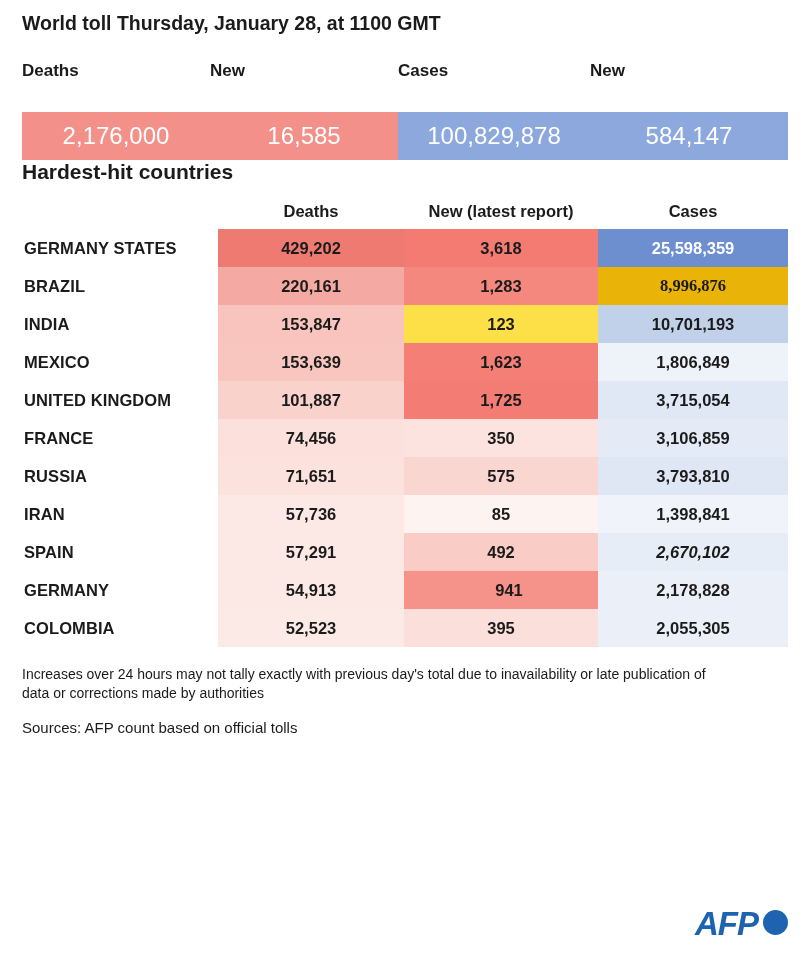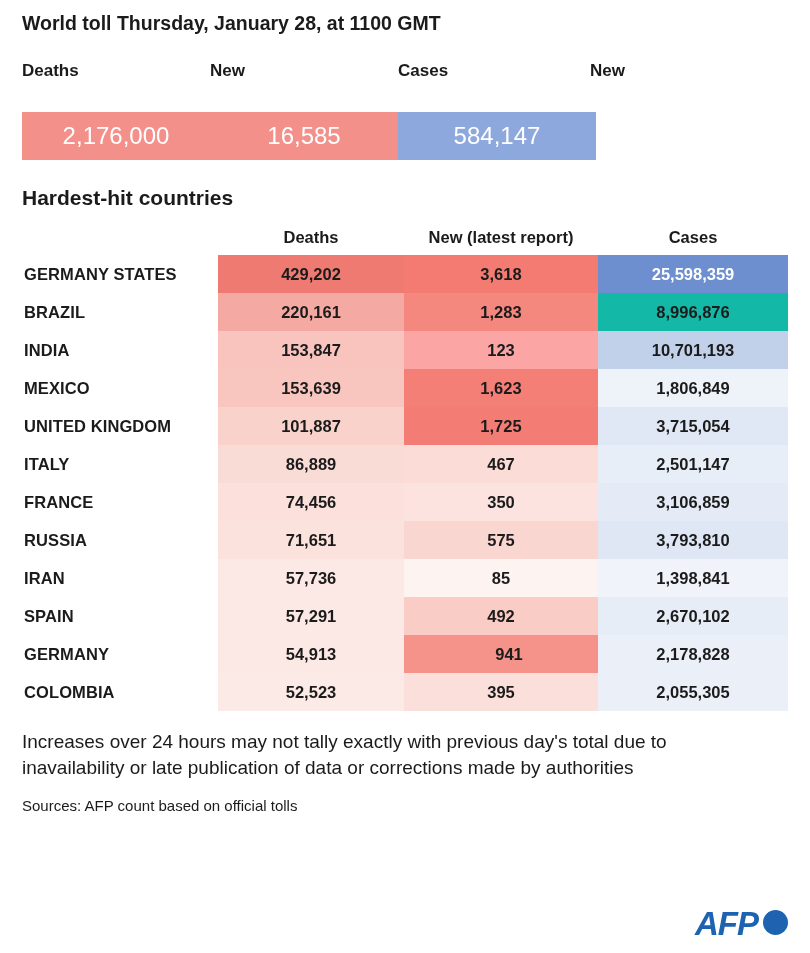--- a/index.html
+++ b/index.html
@@ -74,21 +74,20 @@
     text-align: center;
     font-size: 16.5px;
     margin-top: 12px;
     width: 766px;
   }
 
   
   .section-title {
     font-size: 21px;
     font-weight: bold;
-    margin-top: 26px;
   }
 
   table.countries {
     border-collapse: collapse;
     margin-top: 18px;
     width: 766px;
     table-layout: fixed;
   }
   table.countries th {
     font-size: 16.5px;
@@ -112,21 +111,21 @@
     padding-left: 2px;
     letter-spacing: 0.1px;
   }
   col.c-name { width: 196px; }
   col.c-deaths { width: 186px; }
   col.c-new { width: 194px; }
   col.c-cases { width: 190px; }
 
   
   .footnote {
-    font-size: 19px;
+    font-size: 14px;
     line-height: 1.35;
     margin-top: 18px;
     width: 700px;
   }
   .sources {
     font-size: 15px;
     margin-top: 16px;
   }
 
   .afp {
@@ -163,20 +162,21 @@
   <div class="toll">
     <div class="toll-head">
       <div class="w1">Deaths</div>
       <div class="w2">New</div>
       <div class="w3">Cases</div>
       <div class="w4">New</div>
     </div>
     <div class="toll-row">
       <div class="toll-cell w1" id="tollcell0" style="background: rgb(244, 144, 138);">2,176,000</div>
       <div class="toll-cell w2" id="tollcell1" style="background: rgb(244, 144, 138);">16,585</div>
+      <div class="toll-cell w3" id="tollcell2" style="background: rgb(141, 168, 221);">100,829,878</div>
       <div class="toll-cell w4" id="tollcell3" style="background: rgb(141, 168, 221);">584,147</div>
     </div>
   </div>
 
   <div class="section-title">Hardest-hit countries</div>
 
   <table class="countries">
     <colgroup>
       <col class="c-name">
         <col class="c-deaths">
@@ -195,47 +195,41 @@
         <tr>
           <td class="name">GERMANY STATES</td>
           <td style="background: rgb(238, 122, 114);">429,202</td>
           <td style="background: rgb(243, 123, 114); margin-top: 16px;">3,618</td>
           <td style="background: rgb(109, 143, 208); color: rgb(255, 255, 255);">25,598,359</td>
         </tr>
         <tr>
           <td class="name">BRAZIL</td>
           <td style="background: rgb(244, 170, 163);">220,161</td>
           <td style="background: rgb(244, 135, 126);">1,283</td>
-          <td style="background: #14b8a6;">8,996,876</td>
+          <td style="background: #eab308; font-family: Liberation Serif, serif;">8,996,876</td>
         </tr>
         <tr>
           <td class="name">INDIA</td>
           <td style="background: rgb(248, 196, 189);">153,847</td>
-          <td style="background: #fca5a5;">123</td>
+          <td style="background: #fde047;">123</td>
           <td style="background: rgb(194, 209, 234);">10,701,193</td>
         </tr>
         <tr>
           <td class="name">MEXICO</td>
           <td style="background: rgb(248, 198, 191);">153,639</td>
           <td style="background: rgb(243, 127, 118);">1,623</td>
           <td style="background: rgb(238, 242, 249);">1,806,849</td>
         </tr>
         <tr>
           <td class="name">UNITED KINGDOM</td>
           <td style="background: rgb(249, 210, 204);">101,887</td>
           <td style="background: rgb(243, 125, 116);">1,725</td>
           <td style="background: rgb(224, 232, 245);">3,715,054</td>
         </tr>
         <tr>
-          <td class="name">ITALY</td>
-          <td style="background: rgb(250, 220, 215);">86,889</td>
-          <td style="background: rgb(251, 220, 215);">467</td>
-          <td style="background: rgb(232, 238, 247);">2,501,147</td>
-        </tr>
-        <tr>
           <td class="name">FRANCE</td>
           <td style="background: rgb(251, 224, 219);">74,456</td>
           <td style="background: rgb(252, 227, 223);">350</td>
           <td style="background: rgb(228, 235, 246);">3,106,859</td>
         </tr>
         <tr>
           <td class="name">RUSSIA</td>
           <td style="background: rgb(251, 226, 221);">71,651</td>
           <td style="background: rgb(250, 214, 208);">575</td>
           <td style="background: rgb(223, 231, 244);">3,793,810</td>
@@ -243,21 +237,21 @@
         <tr>
           <td class="name">IRAN</td>
           <td style="background: rgb(252, 232, 228);">57,736</td>
           <td style="background: rgb(253, 243, 241);">85</td>
           <td style="background: rgb(240, 244, 250);">1,398,841</td>
         </tr>
         <tr>
           <td class="name">SPAIN</td>
           <td style="background: rgb(252, 232, 228);">57,291</td>
           <td style="background: rgb(249, 204, 197);">492</td>
-          <td style="background: rgb(231, 237, 247);">2,670,102</td>
+          <td style="background: rgb(231, 237, 247); font-style: italic;">2,670,102</td>
         </tr>
         <tr>
           <td class="name">GERMANY</td>
           <td style="background: rgb(252, 233, 229);">54,913</td>
           <td style="background: rgb(245, 146, 137); padding-left: 16px;">941</td>
           <td style="background: rgb(234, 239, 248);">2,178,828</td>
         </tr>
         <tr>
           <td class="name">COLOMBIA</td>
           <td style="background: rgb(252, 234, 230);">52,523</td>

